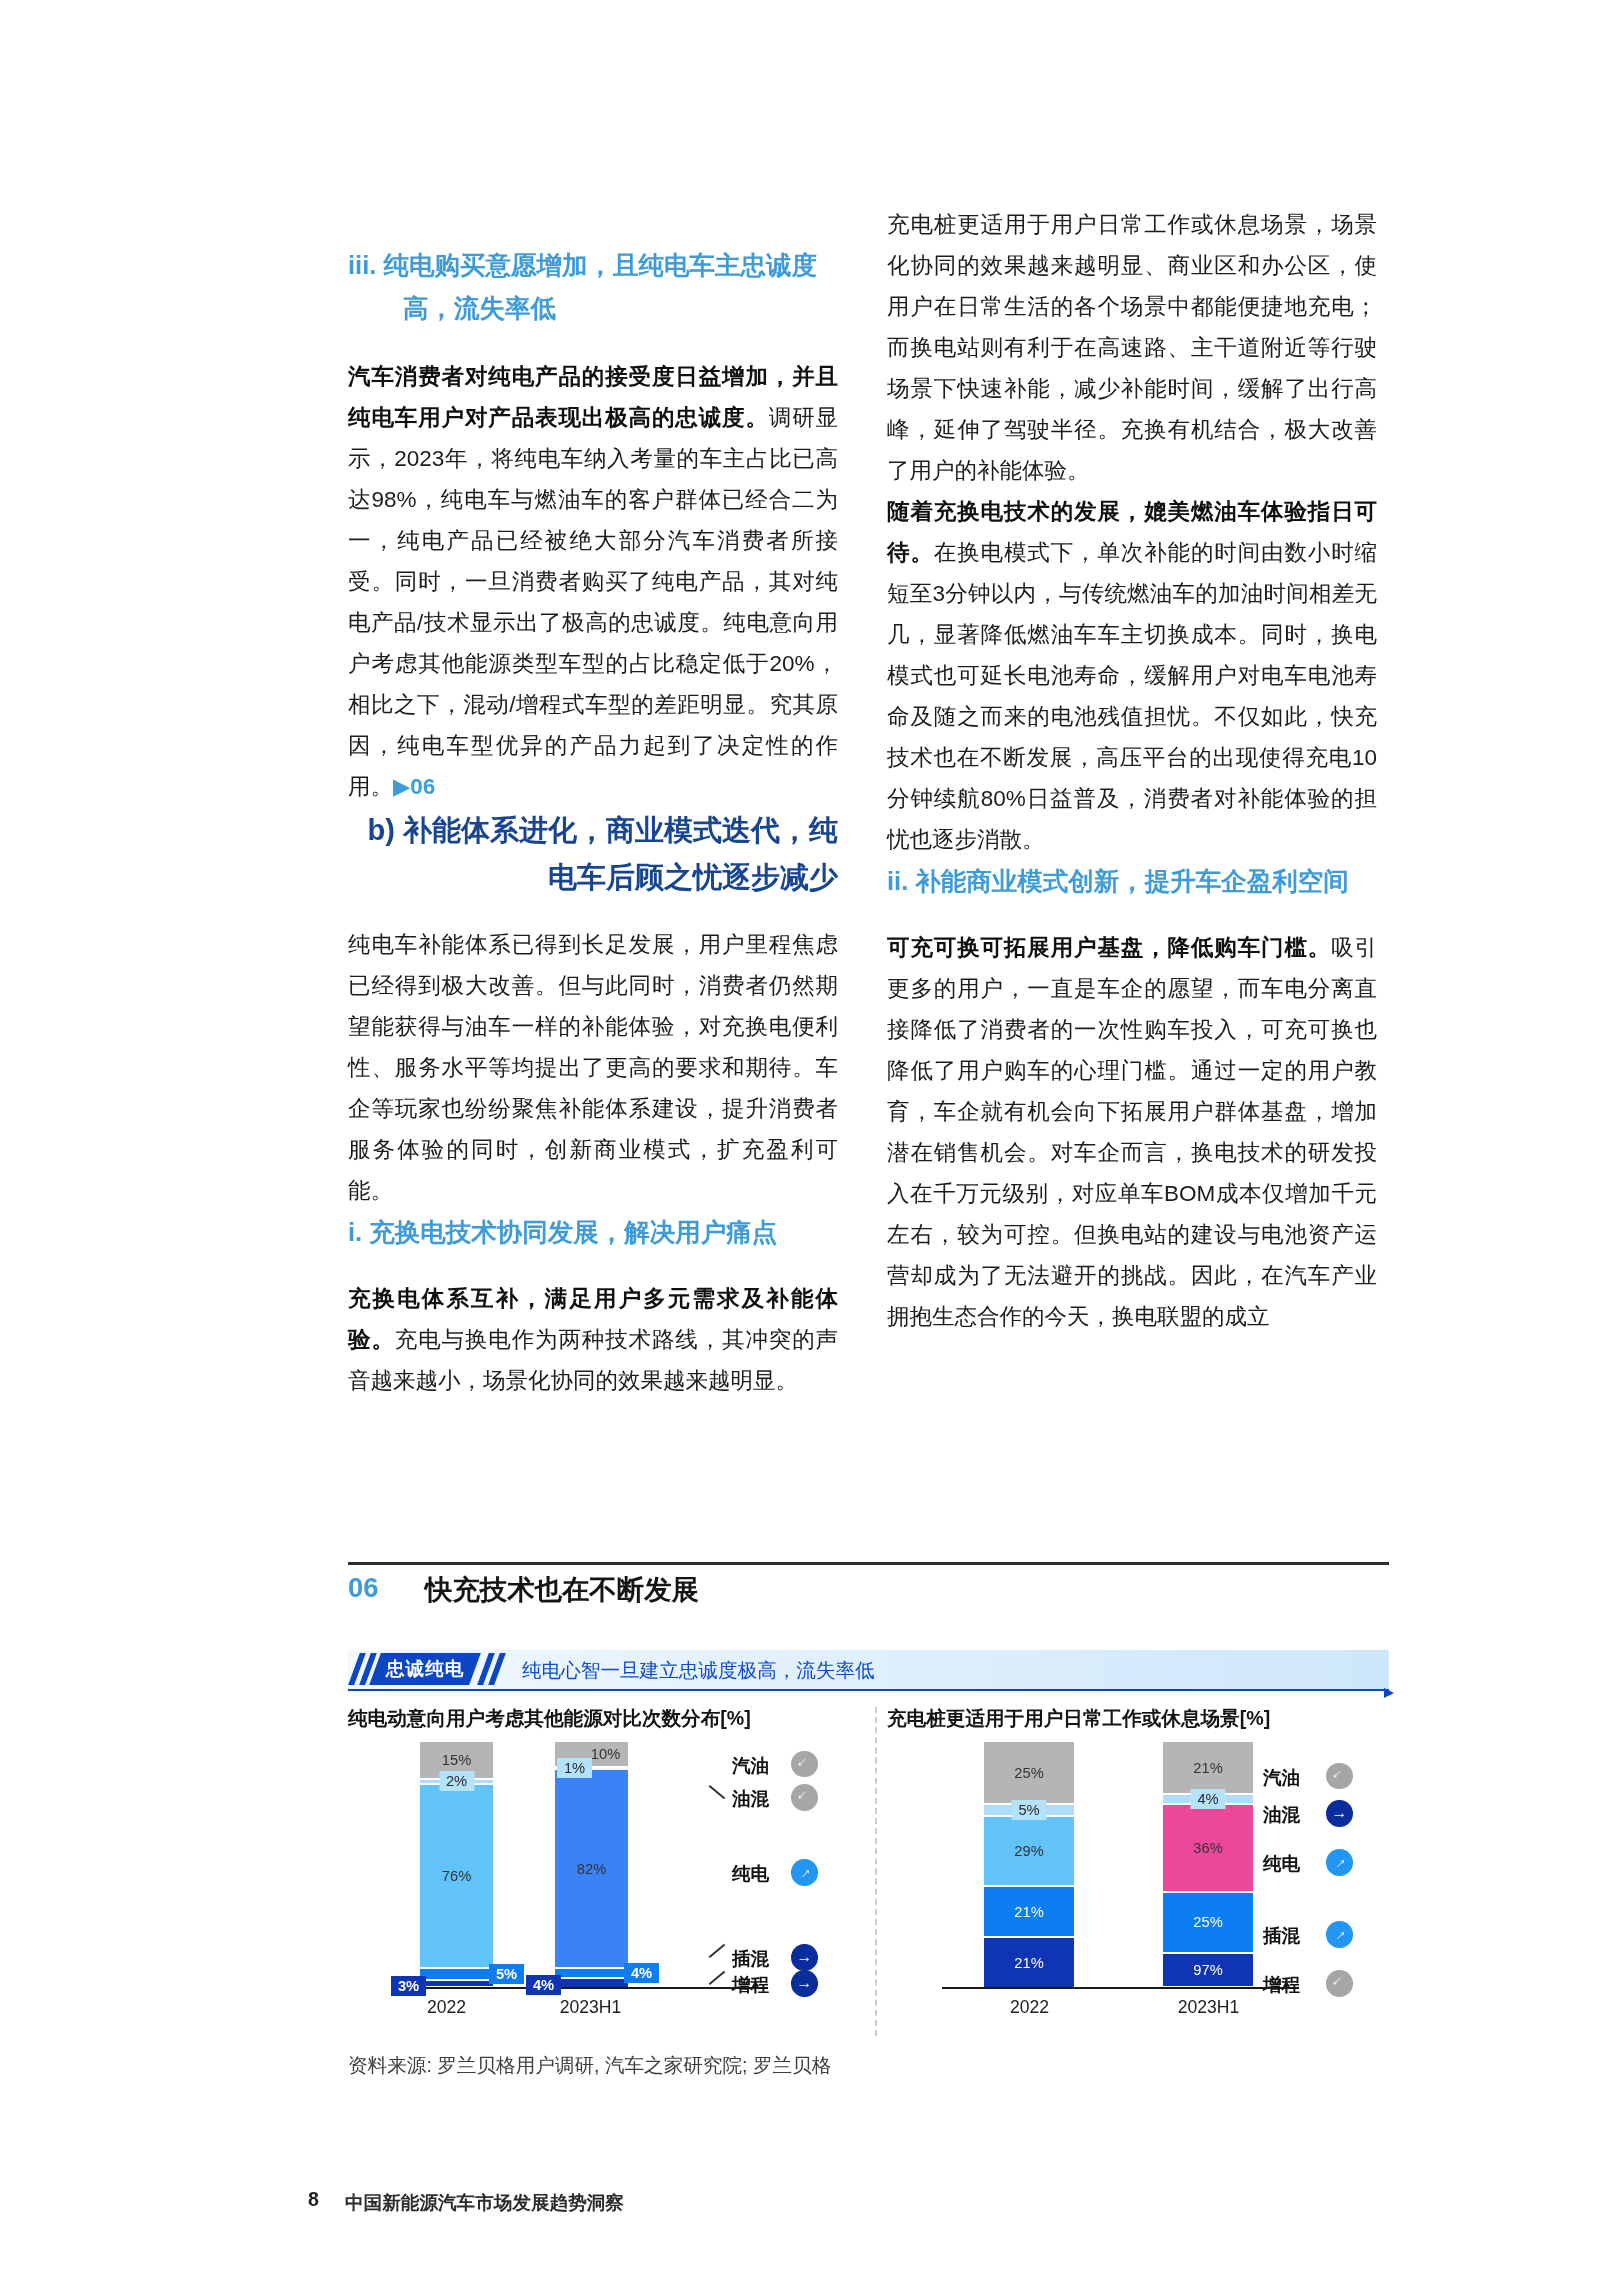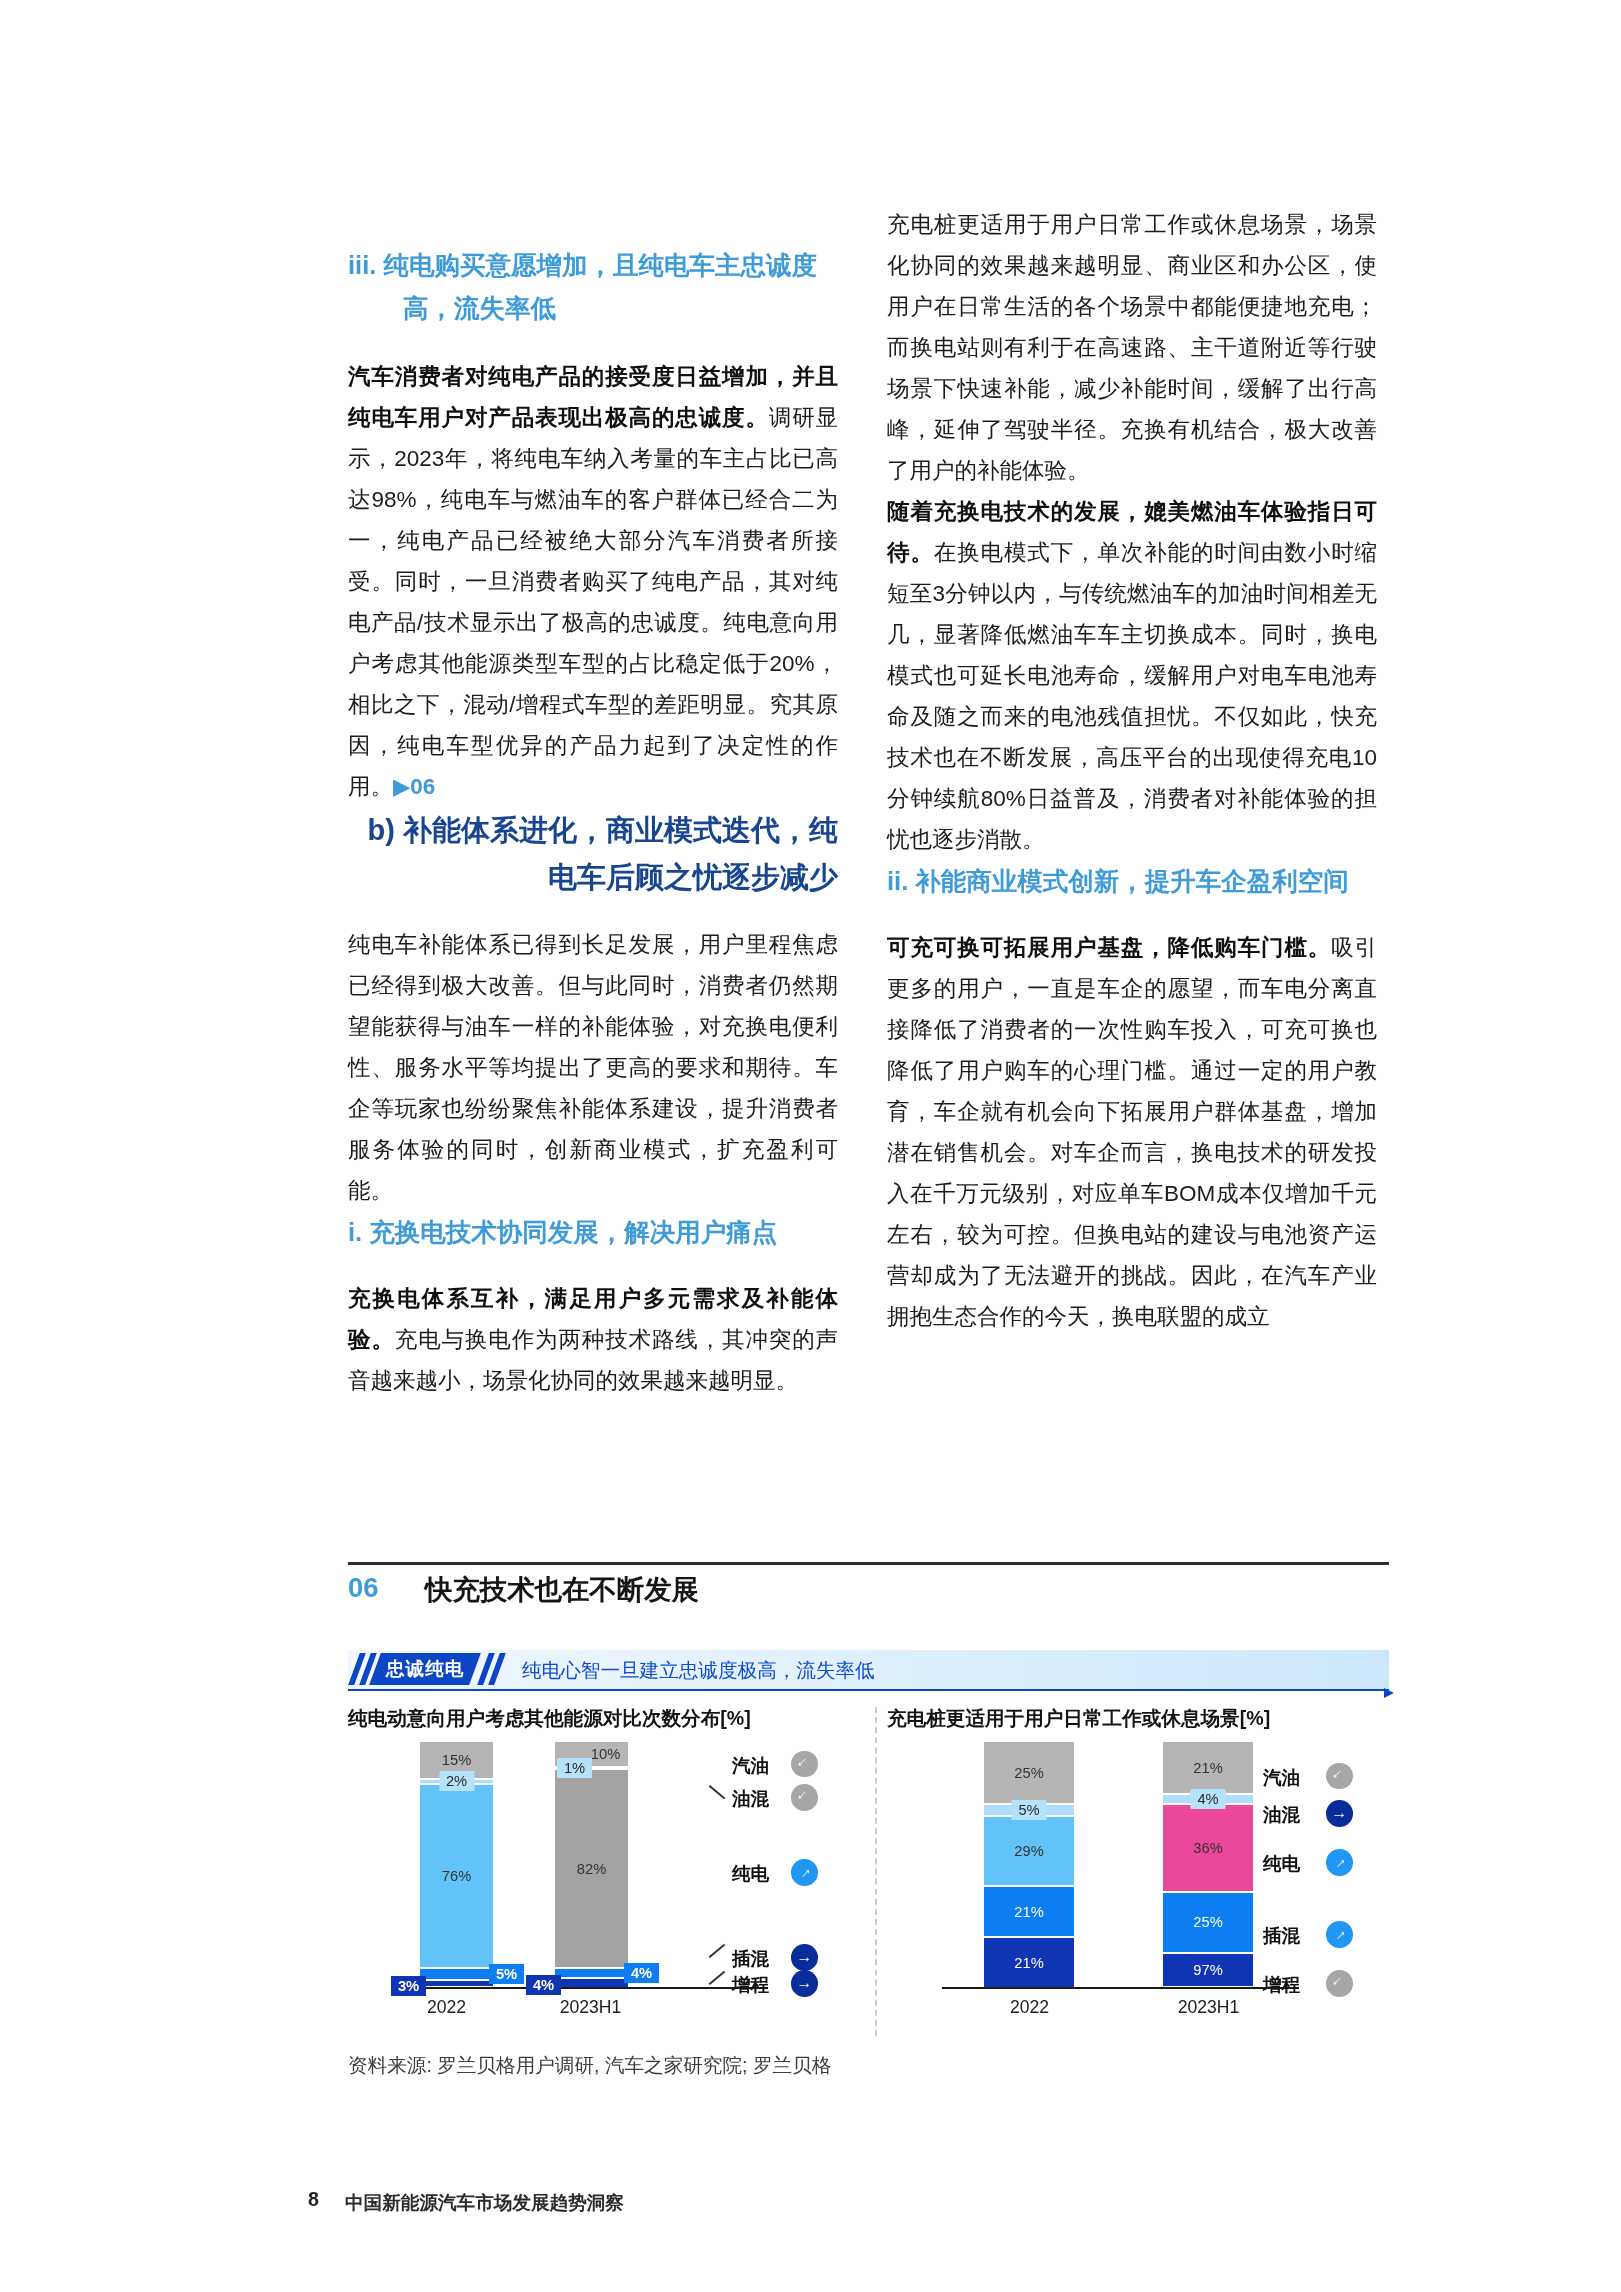--- a/index.html
+++ b/index.html
@@ -137,21 +137,21 @@
           </div>
         </div>
         <div class="cat-label" style="left: 33px; width: 131px; top: 257px;">2022</div>
         <div class="bar" style="left: 207px; width: 73px; top: 2px; height: 245px;">
           <div class="seg" style="height: 24px; background: rgb(181, 181, 181);">
             <span class="lbl lbl-pr">10%</span>
           </div>
           <div class="seg" style="height: 2.4px; background: rgb(174, 220, 250); border-top: 2px solid rgb(255, 255, 255);">
             <span class="lbl lbl-box lbl-left b-youhun">1%</span>
           </div>
-          <div class="seg" style="height: 199px; background: #a3a3a3; border-top: 2px solid rgb(255, 255, 255);">
+          <div class="seg" style="height: 199px; background: #3b82f6; border-top: 2px solid rgb(255, 255, 255);">
             <span class="lbl lbl-pc">82%</span>
           </div>
           <div class="seg" style="height: 9.7px; background: rgb(13, 126, 242); border-top: 2px solid rgb(255, 255, 255);">
             <span class="lbl lbl-box lbl-rout b-chahun">4%</span>
           </div>
           <div class="seg" style="height: 9.7px; background: rgb(15, 53, 181); border-top: 2px solid rgb(255, 255, 255);">
             <span class="lbl lbl-box lbl-lout b-zengcheng">4%</span>
           </div>
         </div>
         <div class="cat-label" style="left: 177px; width: 131px; top: 257px;">2023H1</div>

